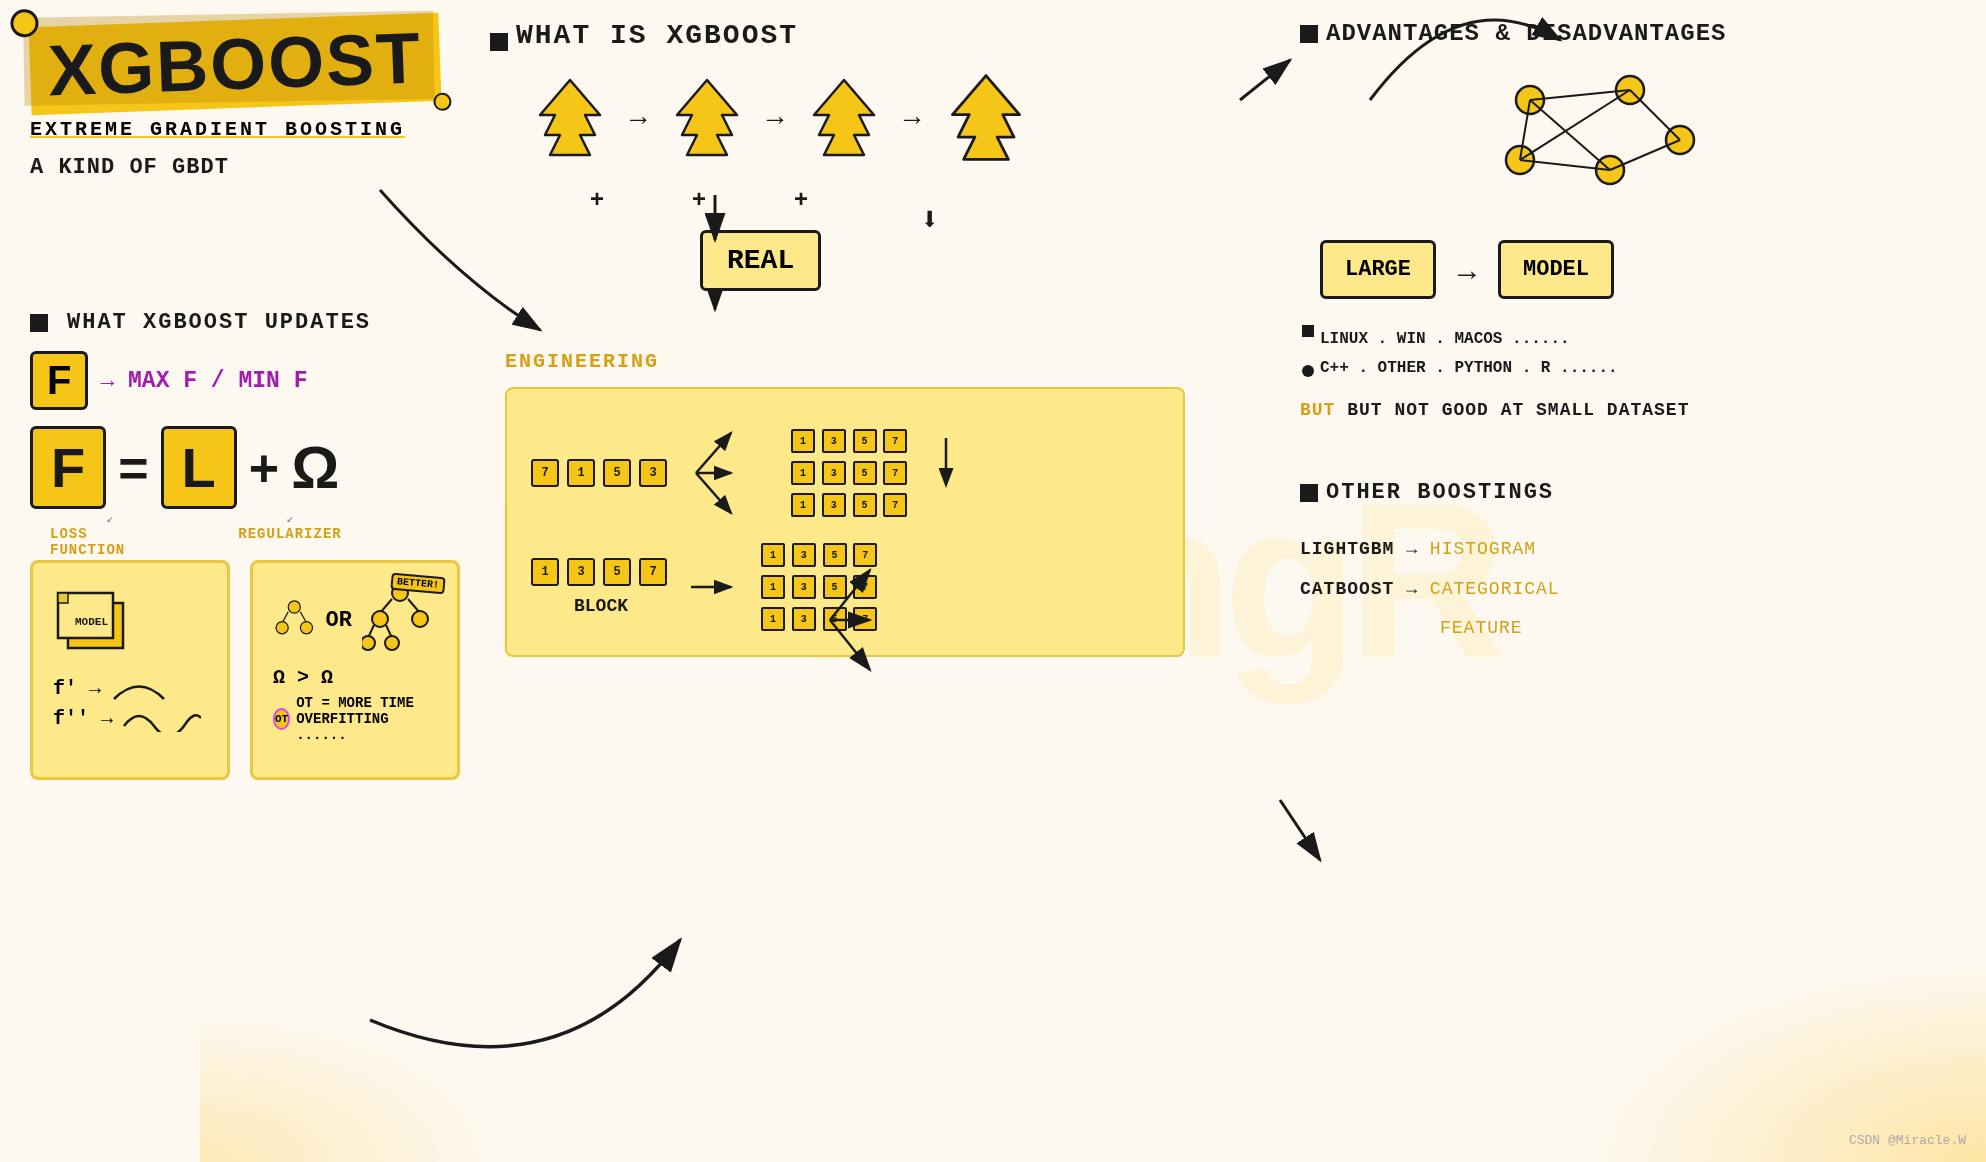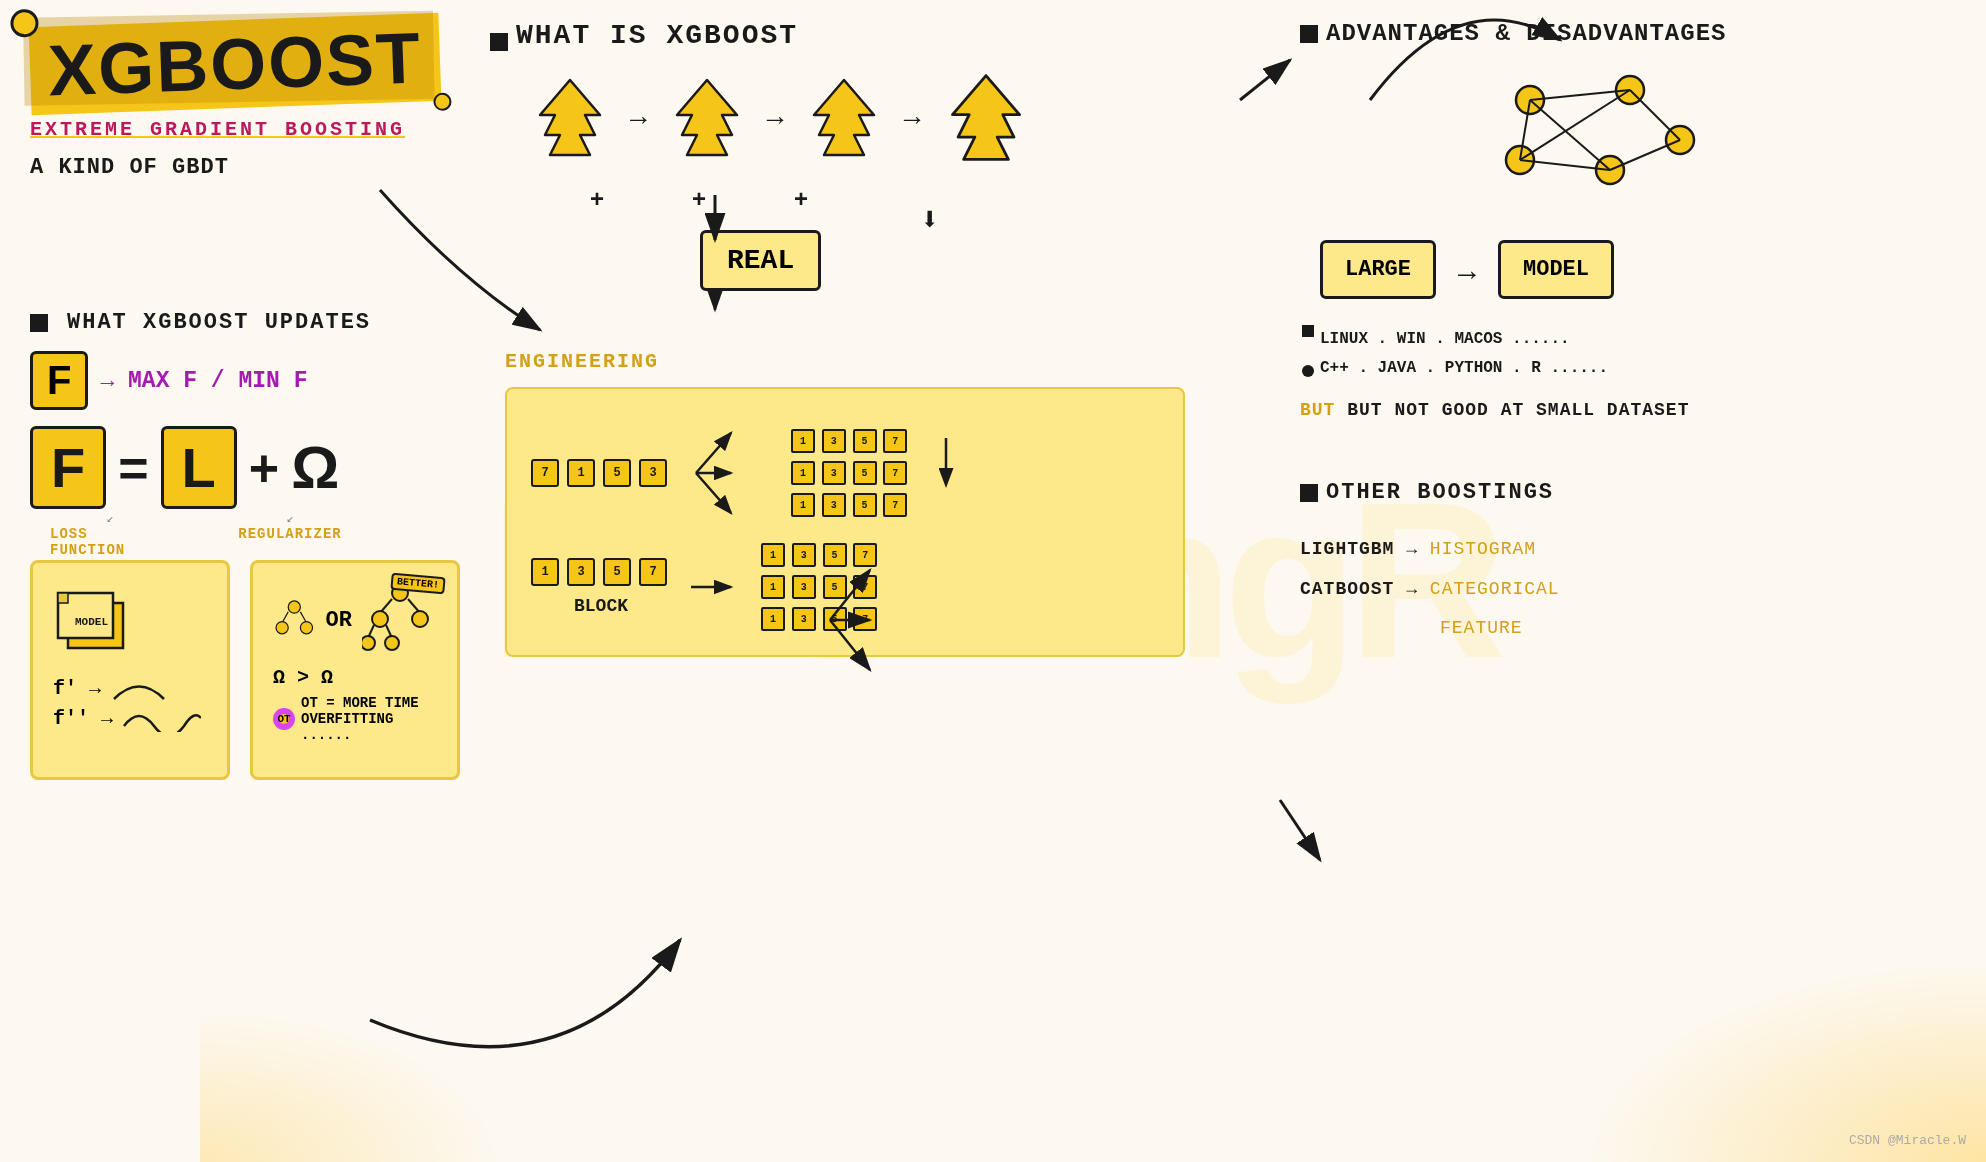--- a/index.html
+++ b/index.html
@@ -88,21 +88,21 @@
       color: #1a1a1a;
       font-family: 'Arial Black', sans-serif;
       letter-spacing: 2px;
       text-transform: uppercase;
       line-height: 1;
     }
 
     .subtitle-text {
       font-size: 20px;
       font-weight: 700;
-      color: #be185d;
+      color: #000000;
       font-family: 'Courier New', monospace;
       text-transform: uppercase;
       letter-spacing: 3px;
       margin-top: 8px;
       text-decoration: underline;
       text-decoration-color: #f5c518;
     }
 
     .gbdt-text {
       font-size: 22px;
@@ -632,21 +632,21 @@
             <circle cx="6" cy="60" r="7" fill="#f5c518" stroke="#1a1a1a" stroke-width="2"></circle>
             <circle cx="30" cy="60" r="7" fill="#f5c518" stroke="#1a1a1a" stroke-width="2"></circle>
           </svg>
           <div style="position:absolute;top:-8px;right:-8px;background:#f5c518;border:2px solid #1a1a1a;border-radius:4px;padding:1px 4px;font-size:10px;font-weight:900;font-family:'Courier New',monospace;transform:rotate(5deg);">BETTER!</div>
         </div>
       </div>
 
       <div style="margin-top:8px;">
         <div style="font-size:20px;font-weight:700;font-family:'Courier New',monospace;">Ω &gt; Ω</div>
         <div style="display:flex;align-items:center;gap:6px;margin-top:6px;">
-          <div style="width:22px;height:22px;background:#f5c518;border:6px solid #d946ef;border-radius:50%;display:flex;align-items:center;justify-content:center;font-size:11px;font-weight:900;font-family:'Courier New',monospace;">OT</div>
+          <div style="width:22px;height:22px;background:#f5c518;border:2px solid #d946ef;border-radius:50%;display:flex;align-items:center;justify-content:center;font-size:11px;font-weight:900;font-family:'Courier New',monospace;">OT</div>
           <span style="font-size:14px;font-weight:700;font-family:'Courier New',monospace;text-transform:uppercase;">OT = MORE TIME OVERFITTING ......</span>
         </div>
       </div>
     </div>
   </div>
 
   <div class="what-is-header">
     <span class="section-bullet"></span>
     <span>WHAT IS XGBOOST</span>
   </div>
@@ -814,21 +814,21 @@
   </div>
 
   <div class="large-model-row">
     <div class="box-label">LARGE</div>
     <span style="font-size:30px;font-weight:900;color:#1a1a1a;font-family:'Arial Black',sans-serif;">→</span>
     <div class="box-label">MODEL</div>
   </div>
 
   <div class="tech-text">
     <div>LINUX . WIN . MACOS ......</div>
-    <div>C++ . JAVA . PYTHON . R ......</div>
+    <div>C++ . OTHER . PYTHON . R ......</div>
   </div>
 
   <div style="position:absolute;top:325px;left:1302px;display:flex;flex-direction:column;gap:28px;">
     <div style="width:12px;height:12px;background:#1a1a1a;border-radius:50;"></div>
     <div style="width:12px;height:12px;background:#1a1a1a;border-radius:50%;"></div>
   </div>
 
   <div class="not-good-text">
     <span class="not-good-highlight">BUT</span>
     <span>BUT NOT GOOD AT SMALL DATASET</span>

